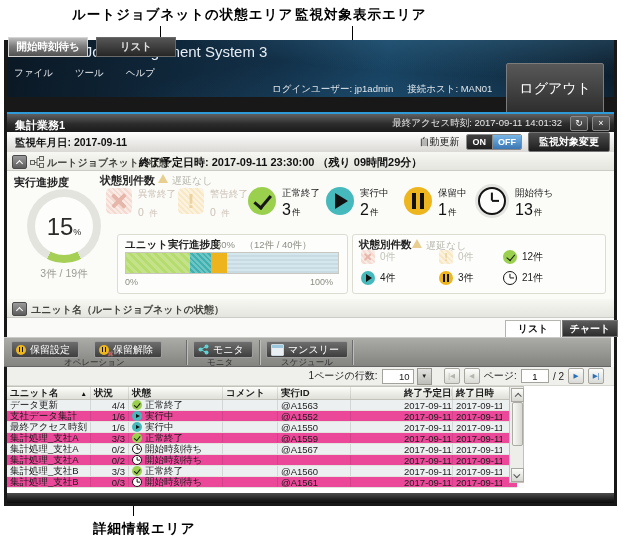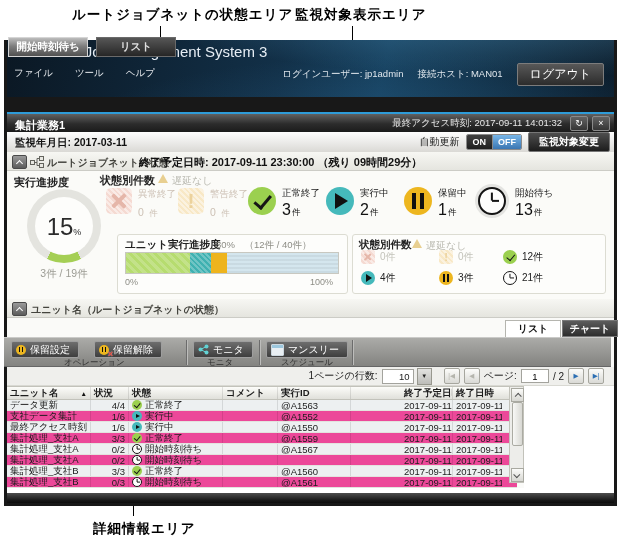--- a/index.html
+++ b/index.html
@@ -17,21 +17,21 @@
 
   
   .hdr{position:absolute;left:7px;top:40px;width:607px;height:57px;
        background:radial-gradient(ellipse at 88% -60%,rgba(110,190,235,.38),transparent 55%),
                   radial-gradient(ellipse at 70% 160%,rgba(60,130,180,.25),transparent 60%),
                   linear-gradient(100deg,#0b1824 0%,#123048 45%,#16405e 62%,#0a1a28 100%);}
   .hdr-title{position:absolute;left:7px;top:3px;font-size:15px;color:#e6edf4;}
   .menu{position:absolute;left:7px;top:27px;display:flex;gap:22px;font-size:9.5px;color:#e0e4e8;}
   .userinfo{position:absolute;right:10px;top:23px;display:flex;align-items:center;gap:14px;font-size:9.5px;color:#dfe6ec;}
   .btn-dark{background:linear-gradient(#585858,#2c2c2c);border:1px solid #7c7c7c;border-radius:2px;
-            color:#fff;font-size:12px;padding:2px 12px;white-space:nowrap;}
+            color:#fff;font-size:14px;padding:16px 12px;white-space:nowrap;}
   .tab1{position:absolute;top:37px;height:20px;width:80px;display:flex;align-items:center;justify-content:center;
         font-size:10.5px;font-weight:bold;box-sizing:border-box;}
   .tab1.on{background:linear-gradient(#bcbcbc,#7e7e7e 45%,#515151);border:1px solid #d5d5d5;color:#fff;}
   .tab1.off{background:linear-gradient(#565656,#262626);border:1px solid #6a6a6a;color:#e0e0e0;}
 
   
   .addbar{position:absolute;left:7px;top:97px;width:607px;height:15px;background:#393939;border-top:1px solid #4d4d4d;box-sizing:border-box;}
   .addbtn{position:absolute;right:4px;top:1px;background:linear-gradient(#606060,#353535);border:1px solid #828282;
           border-radius:2px;color:#fff;font-size:9px;padding:0 9px;line-height:11px;}
   .panelhead{position:absolute;left:7px;top:112px;width:607px;height:20px;
@@ -205,21 +205,21 @@
   <div class="panelhead">
     <span class="ptitle">集計業務1</span>
     <span class="pright">
       <span class="paccess">最終アクセス時刻: 2017-09-11 14:01:32</span>
       <span class="ibtn">↻</span>
       <span class="ibtn">×</span>
     </span>
   </div>
 
   <div class="monbar">
-    <span class="mdate">監視年月日: 2017-03-11</span>
+    <span class="mdate">監視年月日: 2017-09-11</span>
     <span class="mright">
       <span class="aulabel">自動更新</span>
       <span class="tg">
         <span class="tg-on">ON</span>
         <span class="tg-off">OFF</span>
       </span>
       <span class="chgbtn">監視対象変更</span>
     </span>
   </div>
 

